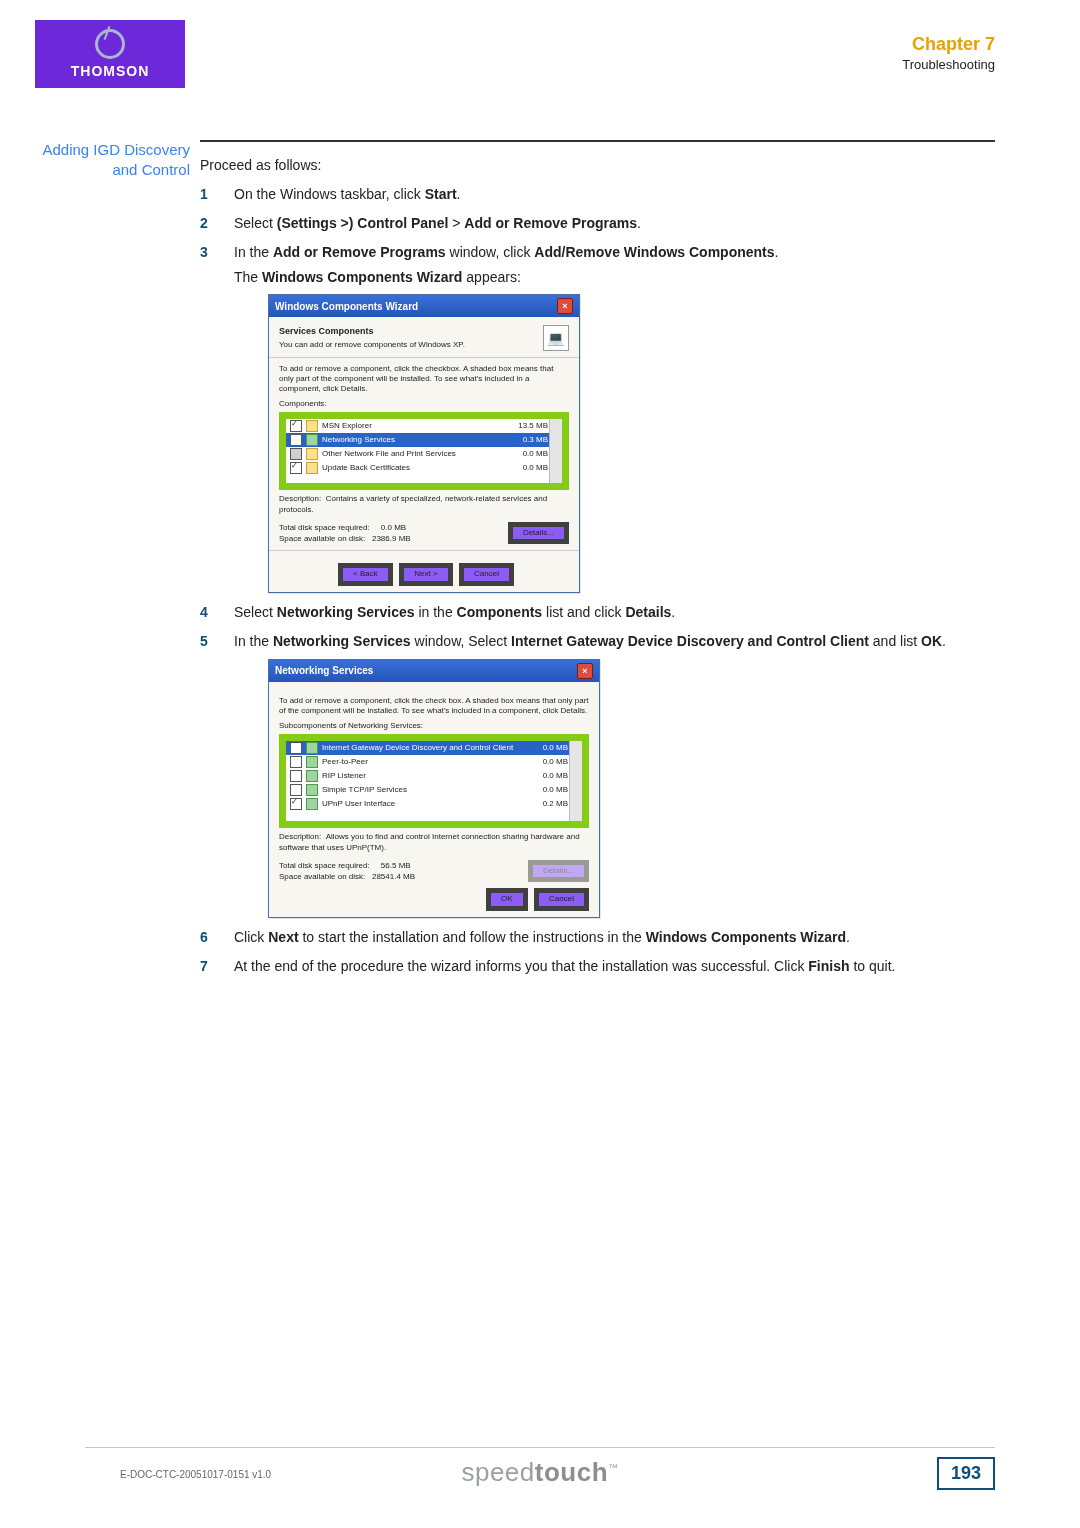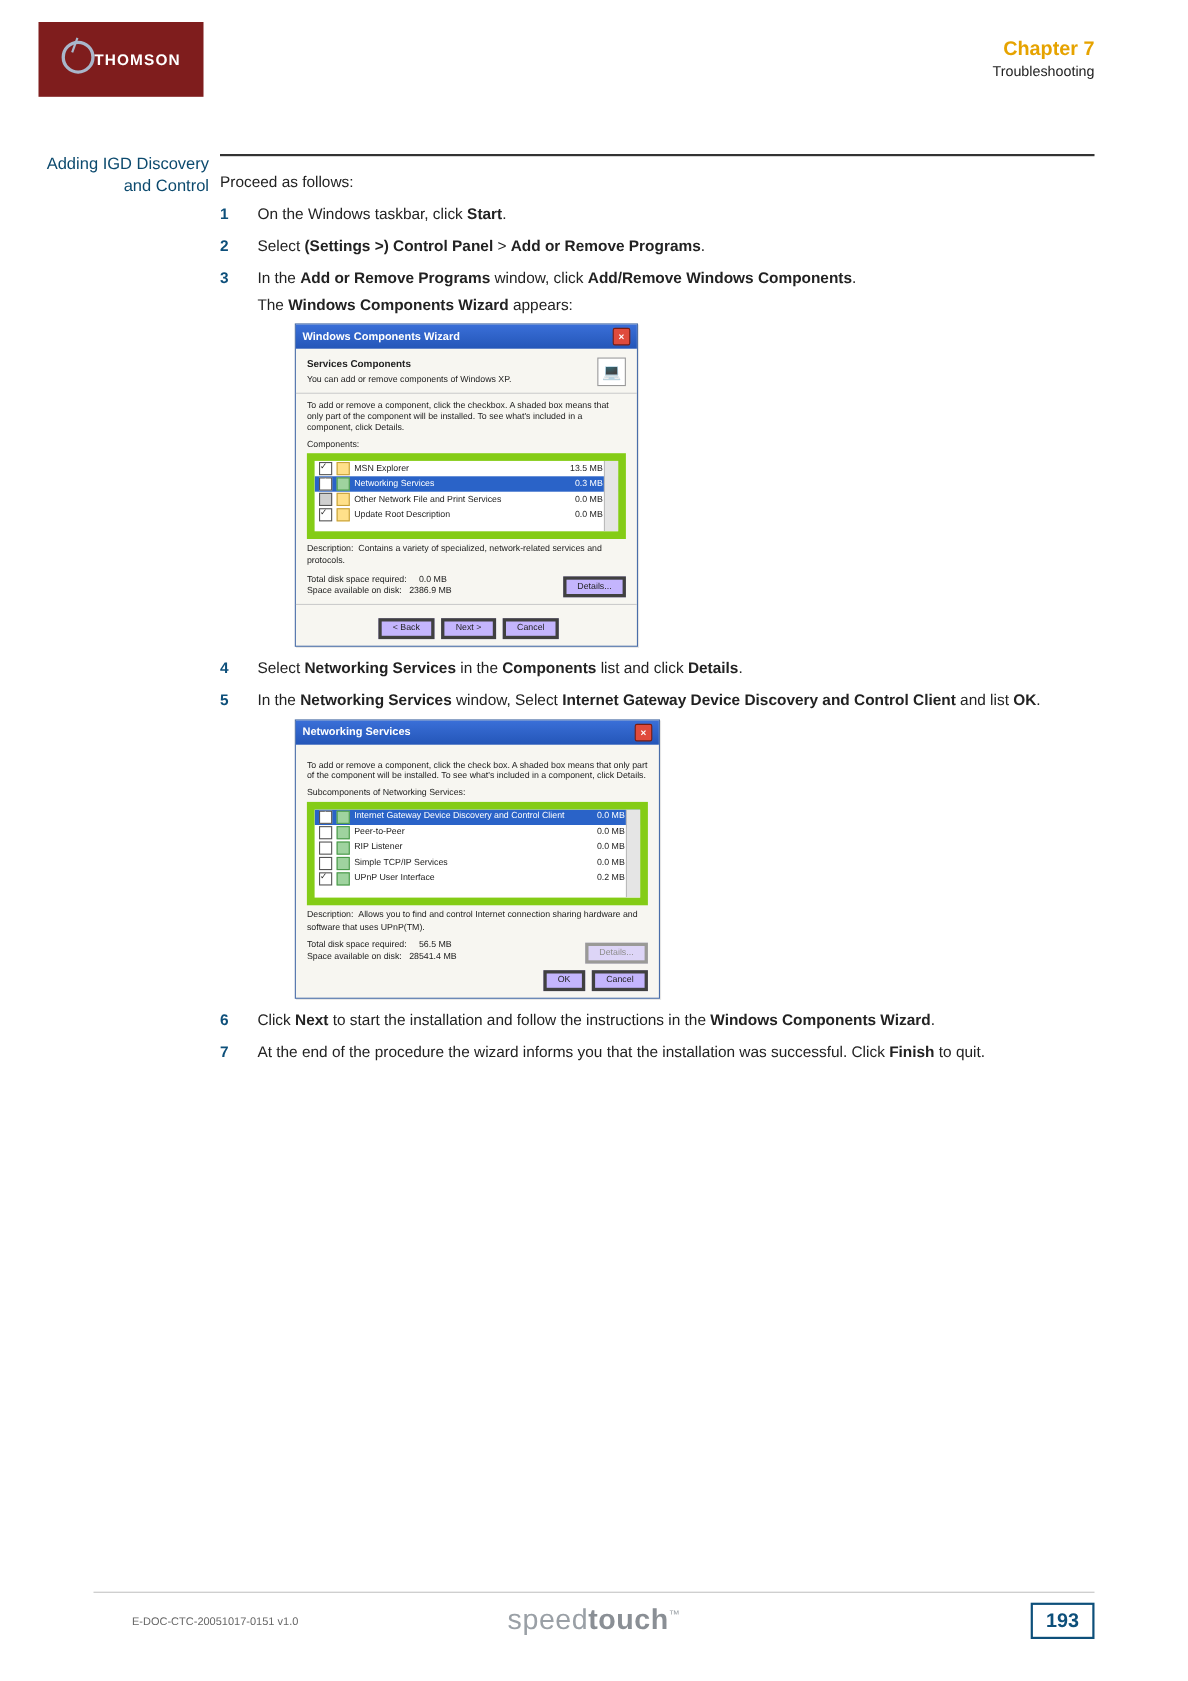--- a/index.html
+++ b/index.html
@@ -17,23 +17,23 @@
     box-sizing: border-box;
   }
 
   
   .logo-box {
     position: absolute;
     left: 35px;
     top: 20px;
     width: 150px;
     height: 68px;
-    background: #7f1d1d;
-    display: flex;
-    flex-direction: row;
+    background: #6d28d9;
+    display: flex;
+    flex-direction: column;
     align-items: center;
     justify-content: center;
   }
   .logo-glyph {
     width: 24px;
     height: 24px;
     border: 3px solid #a9b7cb;
     border-radius: 50%;
     position: relative;
     margin-bottom: 4px;
@@ -78,21 +78,21 @@
   }
   .rule {
     border-top: 2px solid #333;
     margin-bottom: 14px;
   }
   .sidehead {
     position: absolute;
     left: -180px;
     width: 170px;
     text-align: right;
-    color: #0c4a6e;
+    color: #3b82f6;
     font-size: 15px;
     line-height: 1.35;
   }
   .para {
     font-size: 14px;
     line-height: 1.35;
     margin-bottom: 10px;
   }
   ol.steps {
     list-style: none;
@@ -202,22 +202,22 @@
   .row-size { flex: 0 0 46px; text-align: right; }
   .desc { font-size: 8px; margin: 4px 0 6px; }
   .stats {
     display: flex;
     justify-content: space-between;
     align-items: flex-end;
     font-size: 8px;
   }
   .btn {
     display: inline-block;
-    border: 3px solid #404040;
-    background: #c4b5fd;
+    border: 5px solid #404040;
+    background: #8b5cf6;
     font-size: 8px;
     padding: 1px 10px;
     margin-left: 4px;
   }
   .dlg-buttons {
     text-align: right;
     padding-top: 6px;
   }
   .dlg-buttons.center { text-align: center; }
 
@@ -330,21 +330,21 @@
                 </div>
               <div class="row">
                   <span class="cb shaded"></span>
                   <span class="ico-sm"></span>
                   <span class="row-name">Other Network File and Print Services</span>
                   <span class="row-size">0.0 MB</span>
                 </div>
               <div class="row">
                   <span class="cb checked"></span>
                   <span class="ico-sm"></span>
-                  <span class="row-name">Update Root Description</span>
+                  <span class="row-name">Update Back Certificates</span>
                   <span class="row-size">0.0 MB</span>
                 </div>
             </div>
             <div class="desc"><span>Description:</span>&nbsp;&nbsp;<span>Contains a variety of specialized, network-related services and protocols.</span></div>
             <div class="stats">
               <div>
                 <div><span>Total disk space required:</span>&nbsp;&nbsp;&nbsp;&nbsp;&nbsp;<span>0.0 MB</span></div>
                 <div><span>Space available on disk:</span>&nbsp;&nbsp;&nbsp;<span>2386.9 MB</span></div>
               </div>
               <span class="btn">Details...</span>

